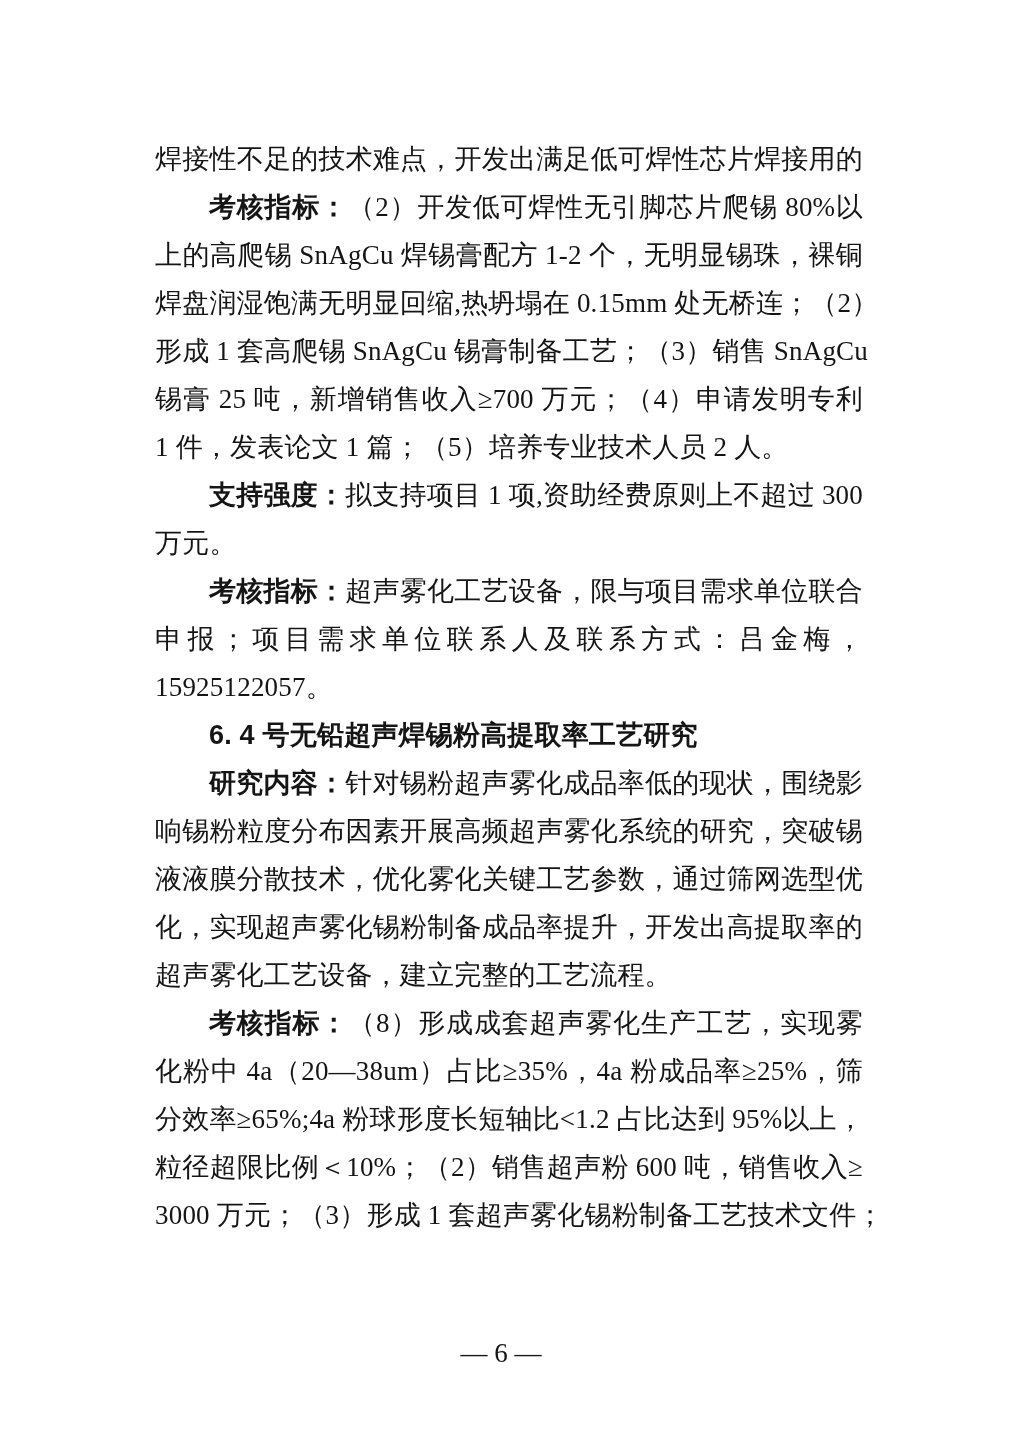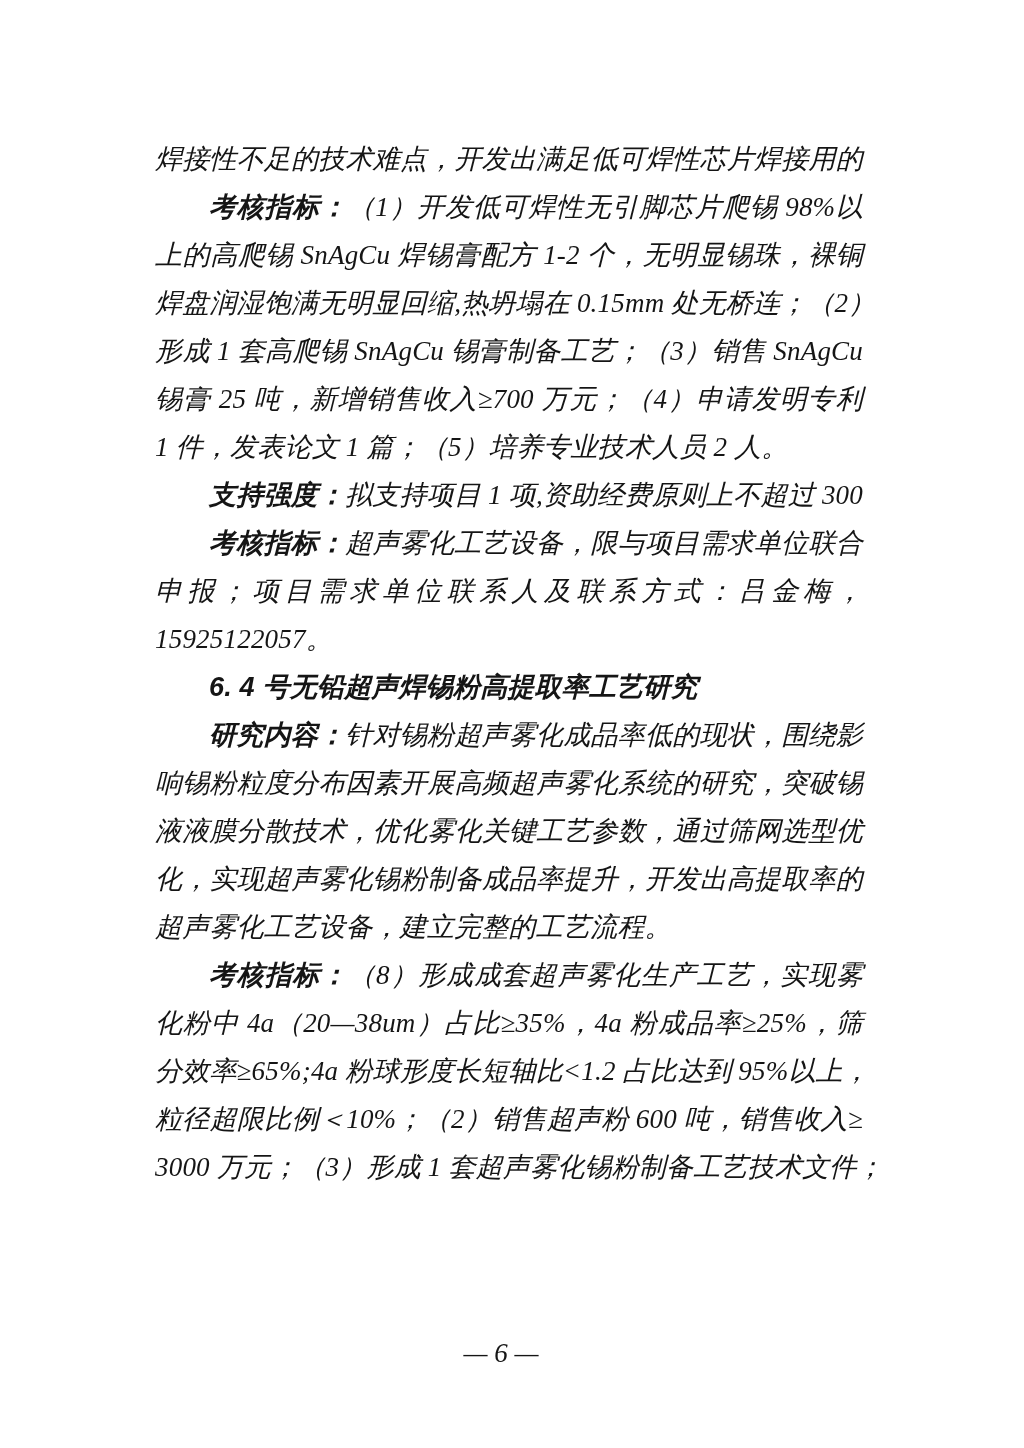--- a/index.html
+++ b/index.html
@@ -7,21 +7,20 @@
     width:1024px;height:1448px;
     background:#ffffff;
     font-family:"Liberation Serif","DejaVu Serif",serif;
     color:#151515;
     overflow:hidden;
     position:relative;
   }
   .page{
     position:absolute;left:0;top:0;width:917px;height:1448px;
     background:#ffffff;
-    font-style:italic;
   }
   .text-block{
     position:absolute;
     left:155px;top:135px;width:708px;
   }
   .line{
     height:48px;
     line-height:48px;
     font-size:27px;
     white-space:nowrap;
@@ -51,27 +50,28 @@
     line-height:30px;
     color:#151515;
   }
 </style>
 </head>
 <body>
 
 <div class="page">
   <div class="text-block" id="text-block">
       <div class="line just"><span>焊接性不足的技术难点，开发出满足低可焊性芯片焊接用的</span></div>
-      <div class="line just ind"><span class="lbl">考核指标：</span><span>（1）开发低可焊性无引脚芯片爬锡 98%以</span></div>
+      <div class="line just ind"><span class="lbl">考核指标：</span><span>（2）开发低可焊性无引脚芯片爬锡 80%以</span></div>
       <div class="line just"><span>上的高爬锡 SnAgCu 焊锡膏配方 1-2 个，无明显锡珠，裸铜</span></div>
       <div class="line just"><span>焊盘润湿饱满无明显回缩,热坍塌在 0.15mm 处无桥连；（2）</span></div>
       <div class="line just"><span>形成 1 套高爬锡 SnAgCu 锡膏制备工艺；（3）销售 SnAgCu</span></div>
       <div class="line just"><span>锡膏 25 吨，新增销售收入≥700 万元；（4）申请发明专利</span></div>
       <div class="line"><span>1 件，发表论文 1 篇；（5）培养专业技术人员 2 人。</span></div>
       <div class="line just ind"><span class="lbl">支持强度：</span><span>拟支持项目 1 项,资助经费原则上不超过 300</span></div>
+      <div class="line"><span>万元。</span></div>
       <div class="line just ind"><span class="lbl">考核指标：</span><span>超声雾化工艺设备，限与项目需求单位联合</span></div>
       <div class="line just"><span>申报；项目需求单位联系人及联系方式：吕金梅，</span></div>
       <div class="line"><span>15925122057。</span></div>
       <div class="line ind title-line"><span class="lbl">6. 4 号无铅超声焊锡粉高提取率工艺研究</span></div>
       <div class="line just ind"><span class="lbl">研究内容：</span><span>针对锡粉超声雾化成品率低的现状，围绕影</span></div>
       <div class="line just"><span>响锡粉粒度分布因素开展高频超声雾化系统的研究，突破锡</span></div>
       <div class="line just"><span>液液膜分散技术，优化雾化关键工艺参数，通过筛网选型优</span></div>
       <div class="line just"><span>化，实现超声雾化锡粉制备成品率提升，开发出高提取率的</span></div>
       <div class="line"><span>超声雾化工艺设备，建立完整的工艺流程。</span></div>
       <div class="line just ind"><span class="lbl">考核指标：</span><span>（8）形成成套超声雾化生产工艺，实现雾</span></div>

